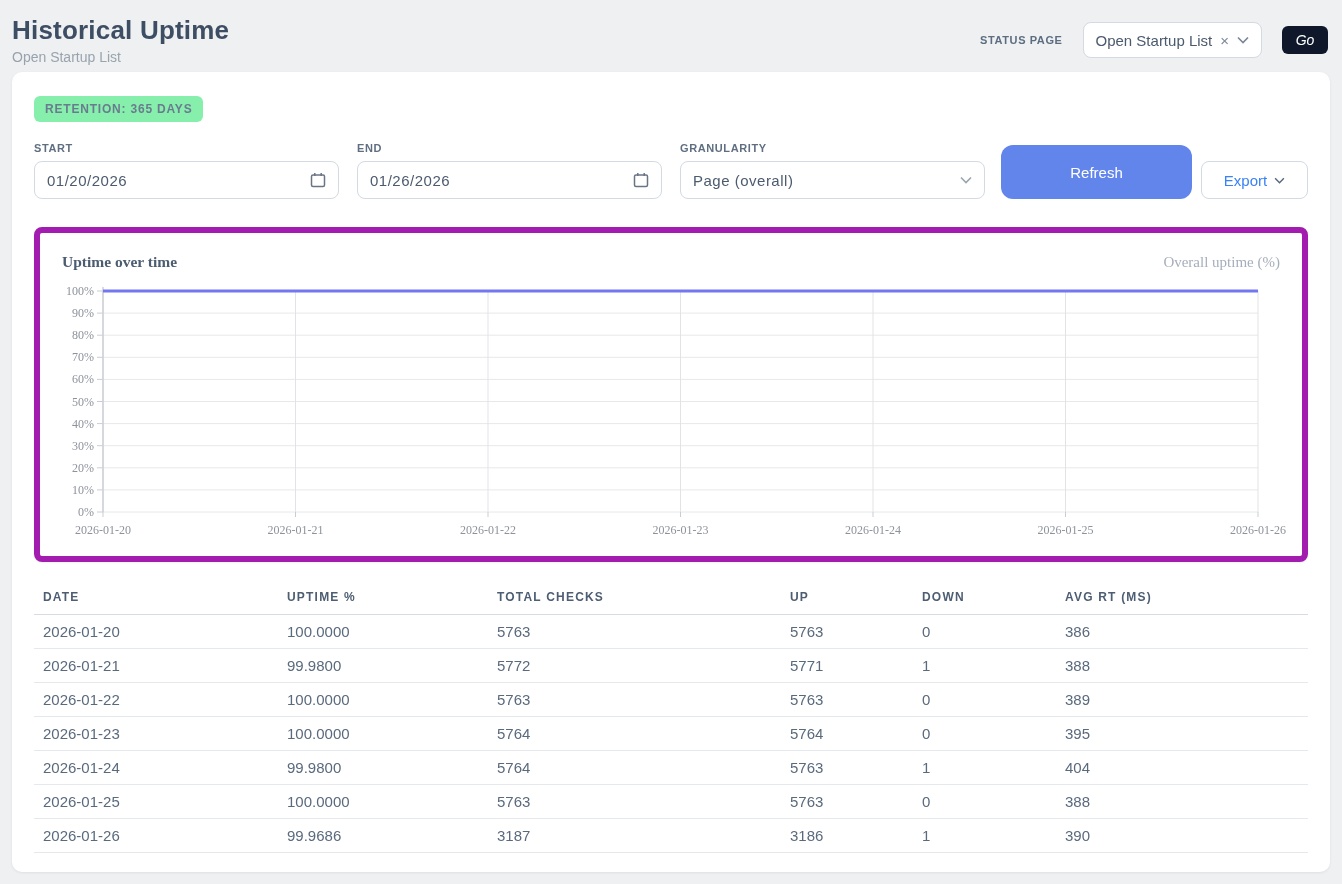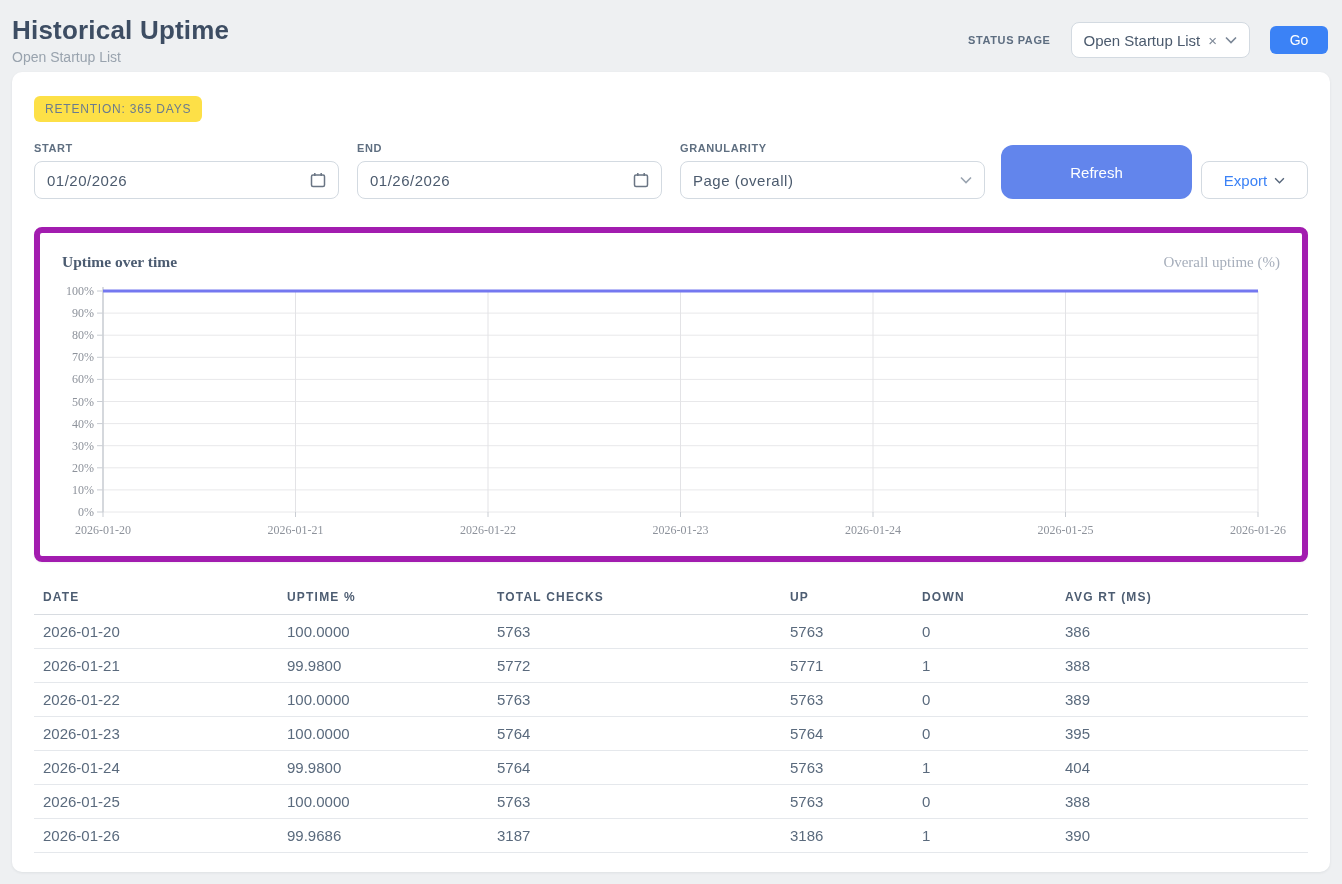--- a/index.html
+++ b/index.html
@@ -10,36 +10,36 @@
   .page-header { height:72px; display:flex; align-items:center; justify-content:space-between;
     padding:8px 14px 0 12px; }
   .ph-title { font-size:26px; font-weight:700; color:#3d4d63; letter-spacing:.2px; }
   .ph-subtitle { font-size:14px; color:#99a3ae; margin-top:3px; }
   .ph-right { display:flex; align-items:center; gap:20px; }
   .status-label { font-size:11px; font-weight:700; color:#5d6d80; letter-spacing:.6px; }
   .status-select { display:flex; align-items:center; gap:8px; background:#fff;
     border:1px solid #d3dae1; border-radius:8px; height:36px; padding:0 12px; cursor:pointer; }
   .status-select .val { font-size:15px; color:#4b5a6d; }
   .status-select .clear { font-size:15px; color:#7d8897; }
-  .go-btn { background:#3b82f6; color:#fff; border:none; border-radius:6px; height:28px;
-    width:58px; font-size:14px; cursor:pointer; }
+  .go-btn { background:#0f172a; color:#fff; border:none; border-radius:6px; height:28px;
+    width:46px; font-size:14px; cursor:pointer;font-style:italic; }
 
   
   .panel { margin:0 12px; background:#fff; border-radius:10px;
     box-shadow:0 1px 3px rgba(16,24,40,.07); padding:24px 22px 20px; height:800px; }
 
   .row1 { display:flex; align-items:center; justify-content:space-between; }
   .qr-wrap { display:flex; align-items:center; gap:14px; }
   .qr-label { font-size:15px; color:#9aa4b0; }
   .qr-group { display:inline-flex; border:1px solid #b5bfca; border-radius:6px;
     overflow:hidden; background:#fff; }
   .qr-btn { border:none; border-left:1px solid #b5bfca; background:#fff; padding:5px 14px;
     font-size:13px; color:#5a697c; cursor:pointer; font-family:inherit; }
   .qr-btn:first-child { border-left:none; }
-  .retention-badge { background:#fde047; color:#6b7b8f; font-size:12px; font-weight:400;
+  .retention-badge { background:#86efac; color:#6b7b8f; font-size:12px; font-weight:700;
     letter-spacing:.8px; border-radius:6px; padding:6px 11px; }
 
   .row2 { display:flex; align-items:flex-end; margin-top:20px;justify-content:center; }
   .field { width:305px; }
   .field + .field { margin-left:18px; }
   .field-label { font-size:11px; font-weight:700; color:#5f6f81; letter-spacing:.6px;
     margin-bottom:7px; }
   .input { height:38px; border:1px solid #d3dae1; border-radius:8px; display:flex;
     align-items:center; justify-content:space-between; padding:3px 12px; background:#fff;
     cursor:pointer; }

